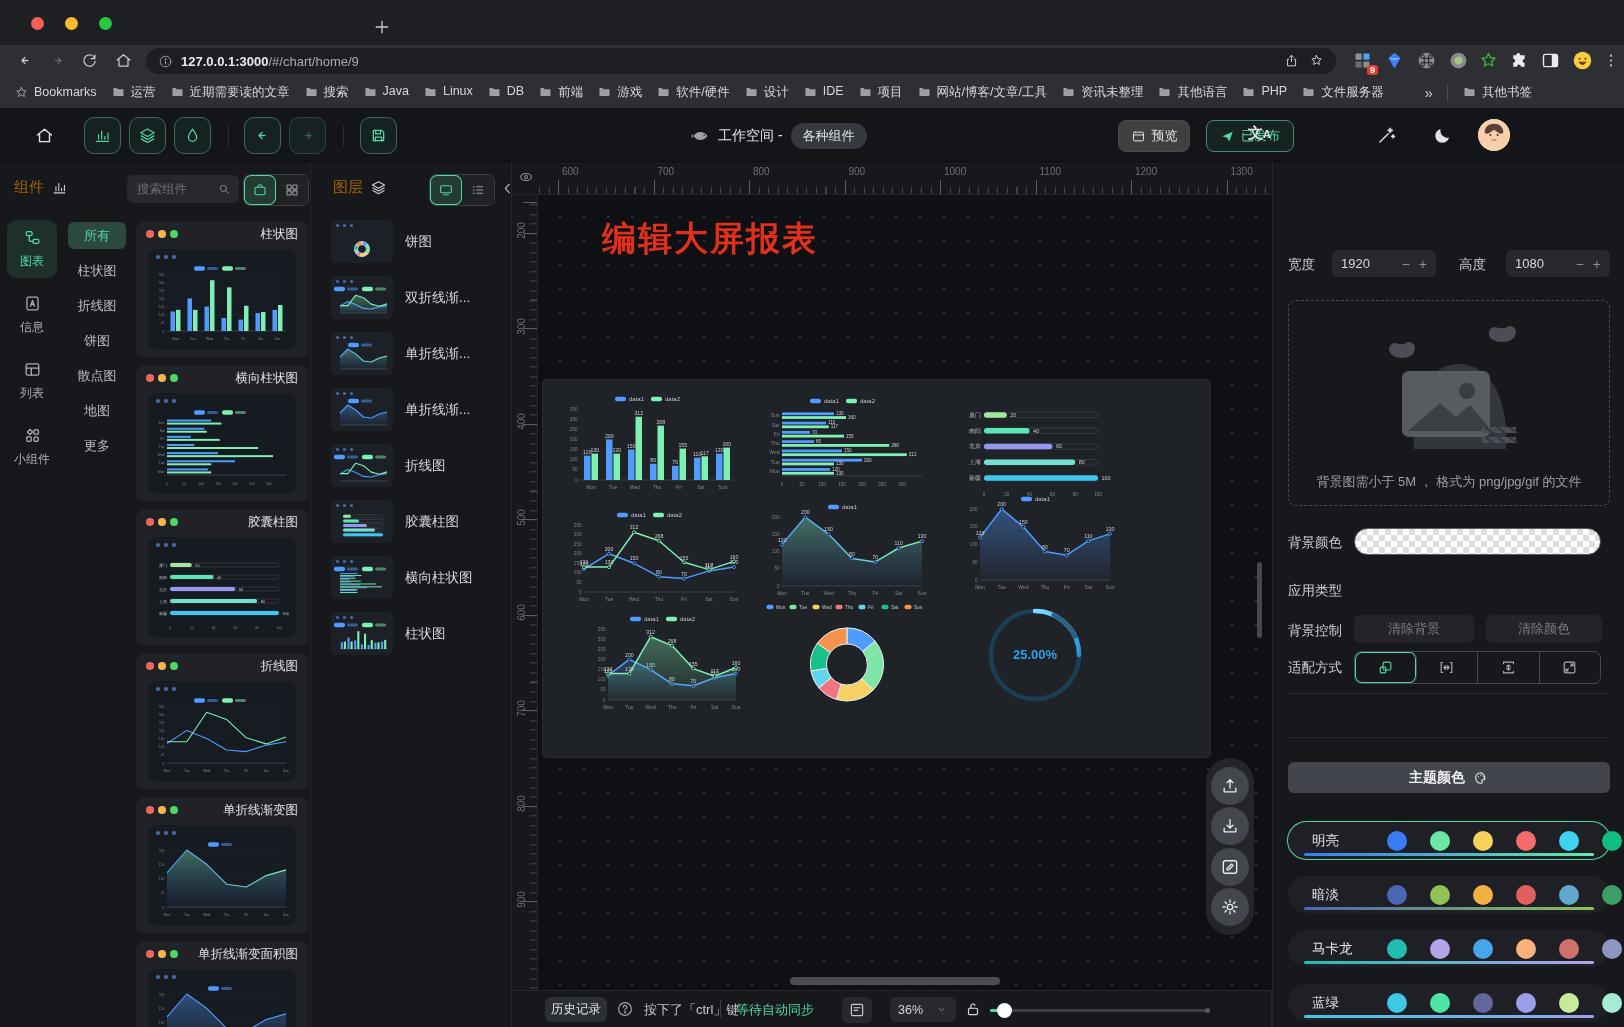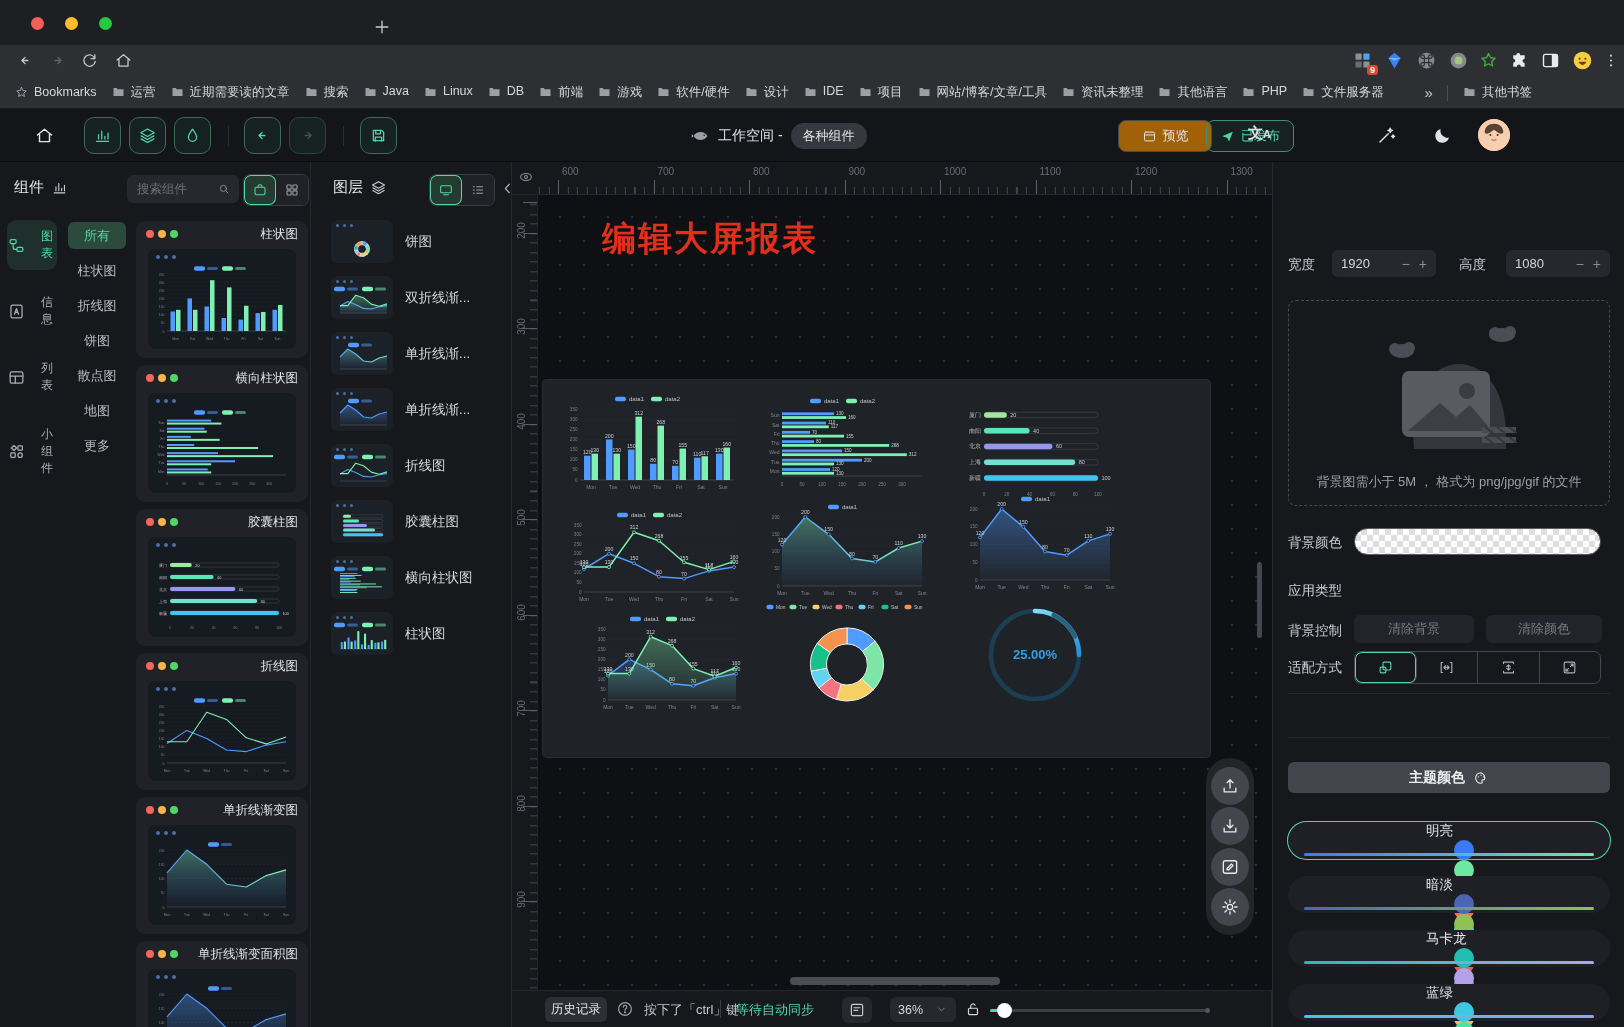--- a/index.html
+++ b/index.html
@@ -39,49 +39,49 @@
   
   .appbar { left:0; top:109px; width:1624px; height:53px; background:#141519; border-bottom:1px solid #0b0c0e; }
   .hbtn { width:37px; height:37px; top:8px; border:1px solid #3c6b58; border-radius:10px;
     background:rgba(62,196,138,0.07); color:#53d6a5; padding:8px; }
   .hbtn.dis { border-color:#28473b; color:#3a5c4d; }
   .appbar .sep { width:1px; height:20px; background:#2c2e33; top:17px; }
   .home-ic { left:34px; top:16px; width:21px; height:21px; color:#e3e5e8; }
   .ws { display:flex; align-items:center; gap:8px; top:14px; color:#dfe2e6; font-size:14px; }
   .ws .ic { width:20px; height:20px; color:#9aa0a6; }
   .ws-badge { background:#35383e; border-radius:13px; padding:4px 12px; font-size:13px; }
-  .preview-btn { left:1118px; top:11px; width:94px; height:32px; border:1px solid #46494f; border-radius:8px;
-    color:#dfe2e6; font-size:13px; display:flex; align-items:center; justify-content:center; gap:6px; background:#a16207; }
+  .preview-btn { left:1118px; top:11px; width:72px; height:32px; border:1px solid #46494f; border-radius:8px;
+    color:#dfe2e6; font-size:13px; display:flex; align-items:center; justify-content:center; gap:6px; background:#404040; }
   .preview-btn .ic { width:15px; height:15px; }
   .publish-btn { left:1206px; top:11px; width:88px; height:32px; border:1px solid #3d8f6e; border-radius:8px;
     color:#53d6a5; font-size:13px; display:flex; align-items:center; justify-content:center; gap:6px; background:rgba(62,196,138,0.08); }
   .publish-btn .ic { width:15px; height:15px; }
   .abi { width:21px; height:21px; top:16px; color:#dfe2e6; }
   .translate { font-size:15px; font-weight:bold; color:#dfe2e6; top:15px; }
   .translate span.a { font-size:11px; }
   .avatar { left:1478px; top:10px; width:32px; height:32px; border-radius:50%; background:#f2c7a4; overflow:hidden; }
 
   
-  .panel-title { font-size:15px; color:#e5e5e5; display:flex; gap:7px; align-items:center; }
+  .panel-title { font-size:15px; color:#a16207; display:flex; gap:7px; align-items:center; }
   .panel-title .ic { width:17px; height:17px; }
   .seg { display:flex; border-radius:7px; overflow:hidden; border:1px solid #3a3d43; }
   .seg .cell { width:32px; height:30px; display:flex; align-items:center; justify-content:center;
     color:#9aa0a6; background:#202226; }
   .seg .cell .ic { width:16px; height:16px; }
   .seg .cell.on { color:#53d6a5; background:#233b31; box-shadow:inset 0 0 0 1px #53d6a5; border-radius:7px; }
 
   
   .comp-panel { left:0; top:162px; width:311px; height:865px; background:#17181c; border-right:1px solid #26272c; }
   .searchbox { left:127px; top:13px; width:112px; height:28px; background:#26282d; border-radius:6px;
     display:flex; align-items:center; padding:0 8px 0 10px; gap:4px; }
   .searchbox input { flex:1; width:60px; background:transparent; border:none; outline:none; color:#c7cacd; font-size:12.5px; }
   .searchbox input::placeholder { color:#6d7278; }
   .searchbox .ic { width:14px; height:14px; color:#8a8f96; }
-  .navrail-item { left:7px; width:50px; border-radius:9px; display:flex; flex-direction:row; align-items:center;
-    gap:15px; padding:8px 0; color:#a9aeb5; font-size:12px; }
+  .navrail-item { left:7px; width:50px; border-radius:9px; display:flex; flex-direction:column; align-items:center;
+    gap:6px; padding:8px 0; color:#a9aeb5; font-size:12px; }
   .navrail-item .ic { width:19px; height:19px; }
   .navrail-item.on { background:rgba(83,214,165,0.12); color:#53d6a5; }
   .catrail-item { left:68px; width:58px; height:27px; border-radius:6px; color:#b9bdc2; font-size:13px;
     display:flex; align-items:center; justify-content:center; }
   .catrail-item.on { background:#2b4a3d; color:#53d6a5; }
   .cards { left:136px; top:59px; width:172px; height:806px; overflow:hidden; display:flex; flex-direction:column; gap:7px; }
   .card { width:172px; height:137px; background:#202227; border-radius:9px; flex:none; }
   .card-head { height:26px; display:flex; align-items:center; padding:0 10px; }
   .card-title { margin-left:auto; font-size:12.5px; color:#dfe2e6; }
   .mdot { width:8px; height:8px; border-radius:50%; margin-right:4px; }
@@ -166,21 +166,21 @@
   .fitseg .fcell { flex:1; display:flex; align-items:center; justify-content:center; color:#aab0b6; border-right:1px solid #44474d; }
   .fitseg .fcell:last-child { border-right:none; }
   .fitseg .fcell .ic { width:17px; height:17px; }
   .fitseg .fcell.on { color:#53d6a5; box-shadow:inset 0 0 0 1px #53d6a5; border-radius:7px; }
   .cfg-hr { left:15px; width:322px; height:1px; background:#26272c; }
   .filter-row { left:15px; top:543px; width:322px; height:24px; display:flex; align-items:center; color:#dfe2e6; font-size:14px; gap:4px; }
   .filter-row .chv { width:15px; height:15px; color:#aab0b6; }
   .toggle { margin-left:auto; width:36px; height:20px; background:#404449; border-radius:10px; position:relative; }
   .toggle i { position:absolute; left:2px; top:2px; width:16px; height:16px; background:#fff; border-radius:50%; }
   .theme-row { left:15px; width:322px; height:37px; background:#1e2025; border-radius:19px; display:flex;
-    align-items:center; padding:0 18px 0 24px; position:absolute;flex-direction:column; }
+    align-items:center; padding:0 18px 0 24px; position:absolute; }
   .theme-row.on { box-shadow:0 0 0 1px #53d6a5; }
   .theme-name { font-size:13.5px; color:#dfe2e6; width:52px; flex:none; }
   .tdot { width:20px; height:20px; border-radius:50%; margin-left:23px; flex:none; }
   .tgrad { position:absolute; left:16px; right:16px; bottom:3px; height:3px; border-radius:2px; }
 </style>
 </head>
 <body>
 
 <div id="app">
 
@@ -209,20 +209,41 @@
     <span class="abs tbi" style="left:80px">
         <svg class="ic" viewBox="0 0 24 24" fill="none" stroke="currentColor" stroke-width="1.6" stroke-linecap="round" stroke-linejoin="round">
           <path d="M18.8 9.5A7.2 7.2 0 1 0 19.2 13M18.8 4.8v4.7H14"></path>
         </svg>
       </span>
     <span class="abs tbi" style="left:114px">
         <svg class="ic" viewBox="0 0 24 24" fill="none" stroke="currentColor" stroke-width="1.6" stroke-linecap="round" stroke-linejoin="round">
           <path d="M4 11.5 12 4.8l8 6.7M6.3 10.3V19h11.4v-8.7"></path>
         </svg>
       </span>
+    <div class="abs urlpill">
+      <span class="ic" style="width:15px;height:15px;color:#9aa0a6;flex:none">
+          <svg class="ic" viewBox="0 0 24 24" fill="none" stroke="currentColor" stroke-width="1.6" stroke-linecap="round" stroke-linejoin="round">
+            <circle cx="12" cy="12" r="8.5"></circle>
+            <path d="M12 11.5V16"></path>
+            <circle cx="12" cy="8.2" r="0.7" fill="currentColor"></circle>
+          </svg>
+        </span>
+      <span style="white-space:nowrap"><span class="url-host">127.0.0.1:3000</span><span class="url-path">/#/chart/home/9</span></span>
+      <span style="margin-left:auto;width:17px;height:17px;color:#c9ccd0">
+          <svg class="ic" viewBox="0 0 24 24" fill="none" stroke="currentColor" stroke-width="1.6" stroke-linecap="round" stroke-linejoin="round">
+            <path d="M12 13.5V4M8.8 6.8 12 3.6l3.2 3.2"></path>
+            <path d="M7.5 10H5.5v10.5h13V10h-2"></path>
+          </svg>
+        </span>
+      <span style="width:17px;height:17px;color:#c9ccd0">
+          <svg class="ic" viewBox="0 0 24 24" fill="none" stroke="currentColor" stroke-width="1.6" stroke-linecap="round" stroke-linejoin="round">
+            <path d="m12 4 2.3 4.9 5.2.6-3.9 3.6 1 5.2L12 15.7l-4.6 2.6 1-5.2L4.5 9.5l5.2-.6Z"></path>
+          </svg>
+        </span>
+    </div>
     <span class="abs exticon" style="left:1352px">
       <svg class="ic" viewBox="0 0 24 24">
           <rect x="4" y="4" width="7" height="7" rx="1" fill="#8d9196"></rect>
           <rect x="13" y="4" width="7" height="7" rx="1" fill="#4aa3f5"></rect>
           <rect x="4" y="13" width="7" height="7" rx="1" fill="#6a6e73"></rect>
           <rect x="13" y="13" width="7" height="7" rx="1" fill="#8d9196"></rect>
         </svg>
       <span class="badge">9</span>
     </span>
     <span class="abs exticon" style="left:1384px">

